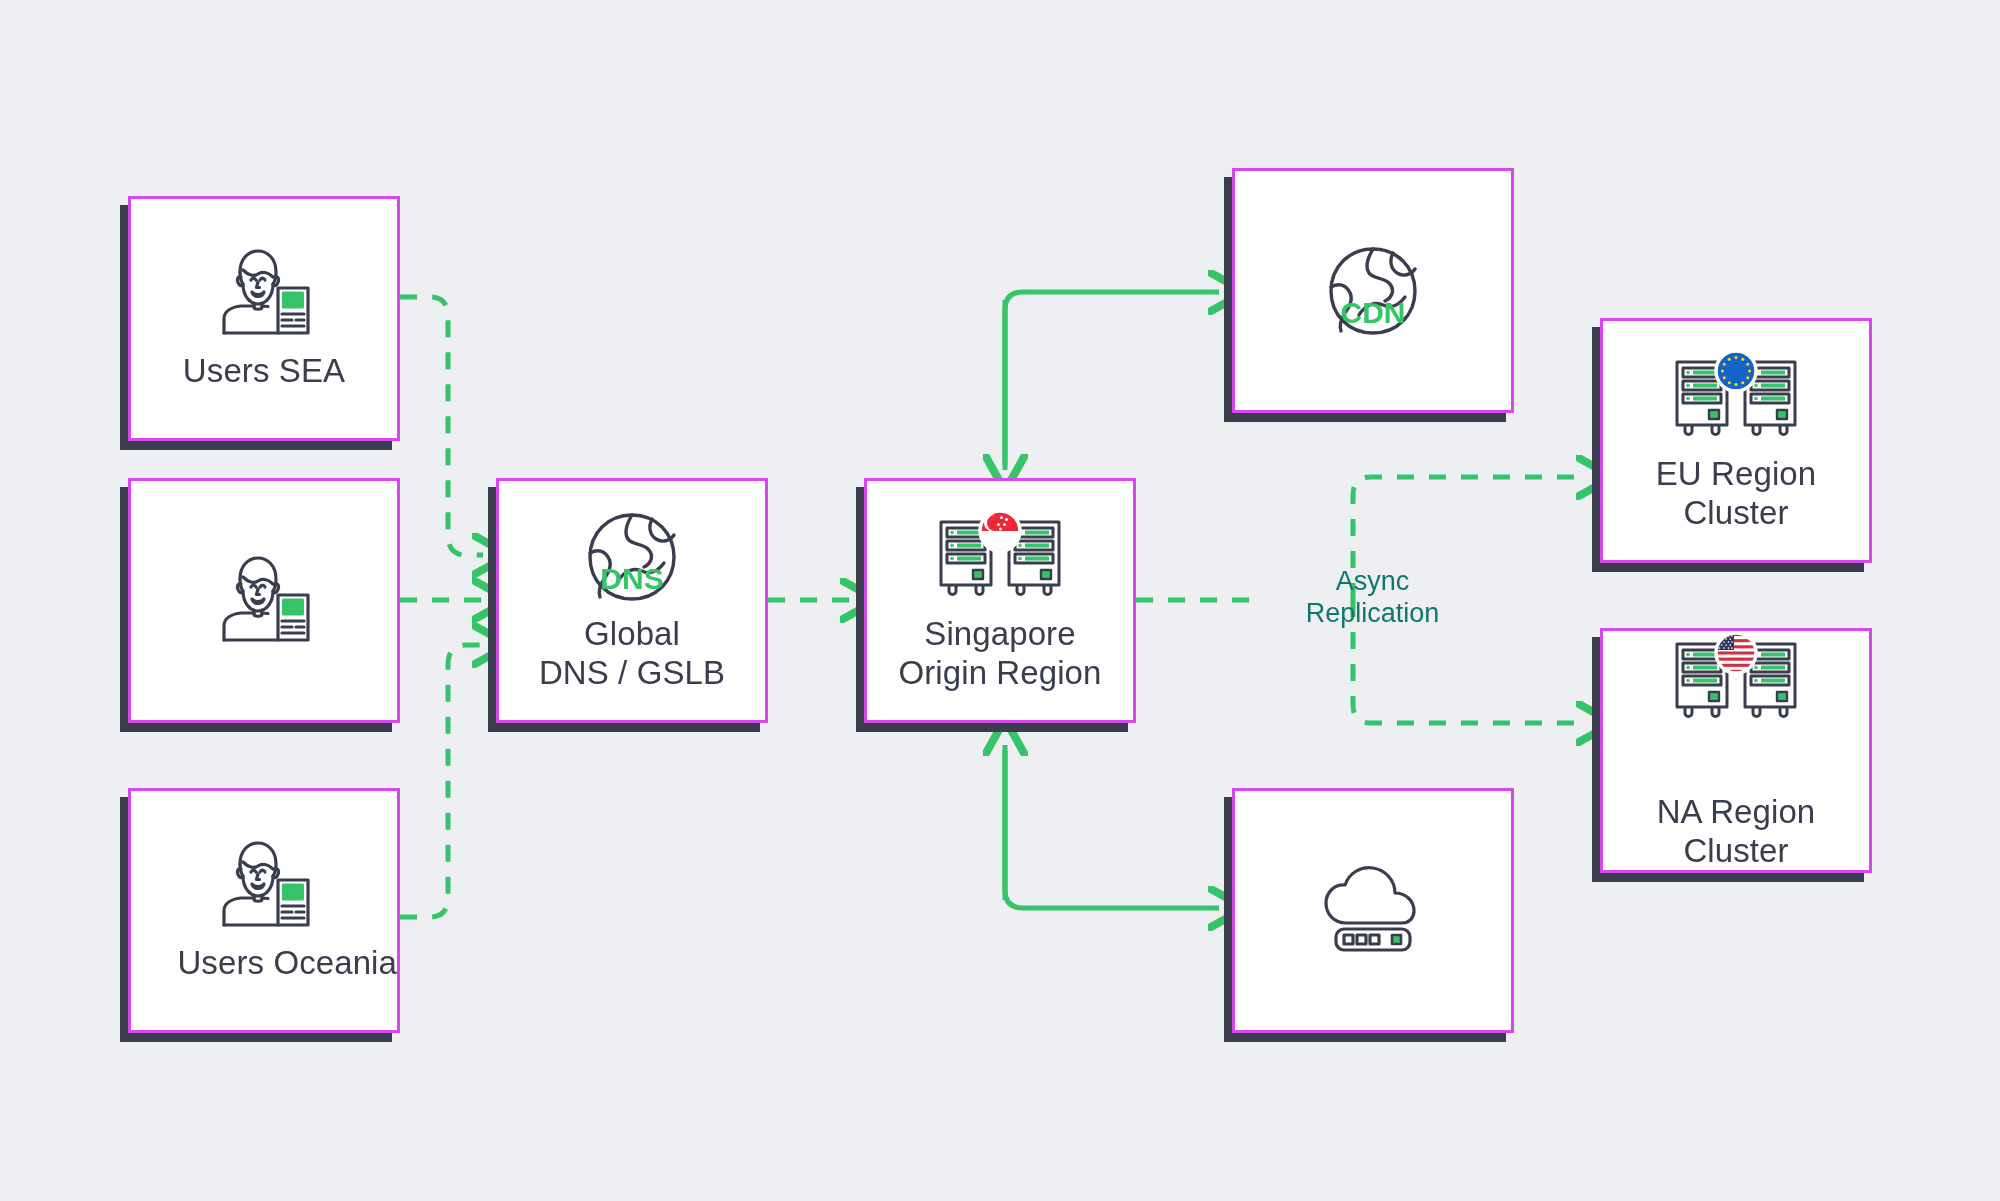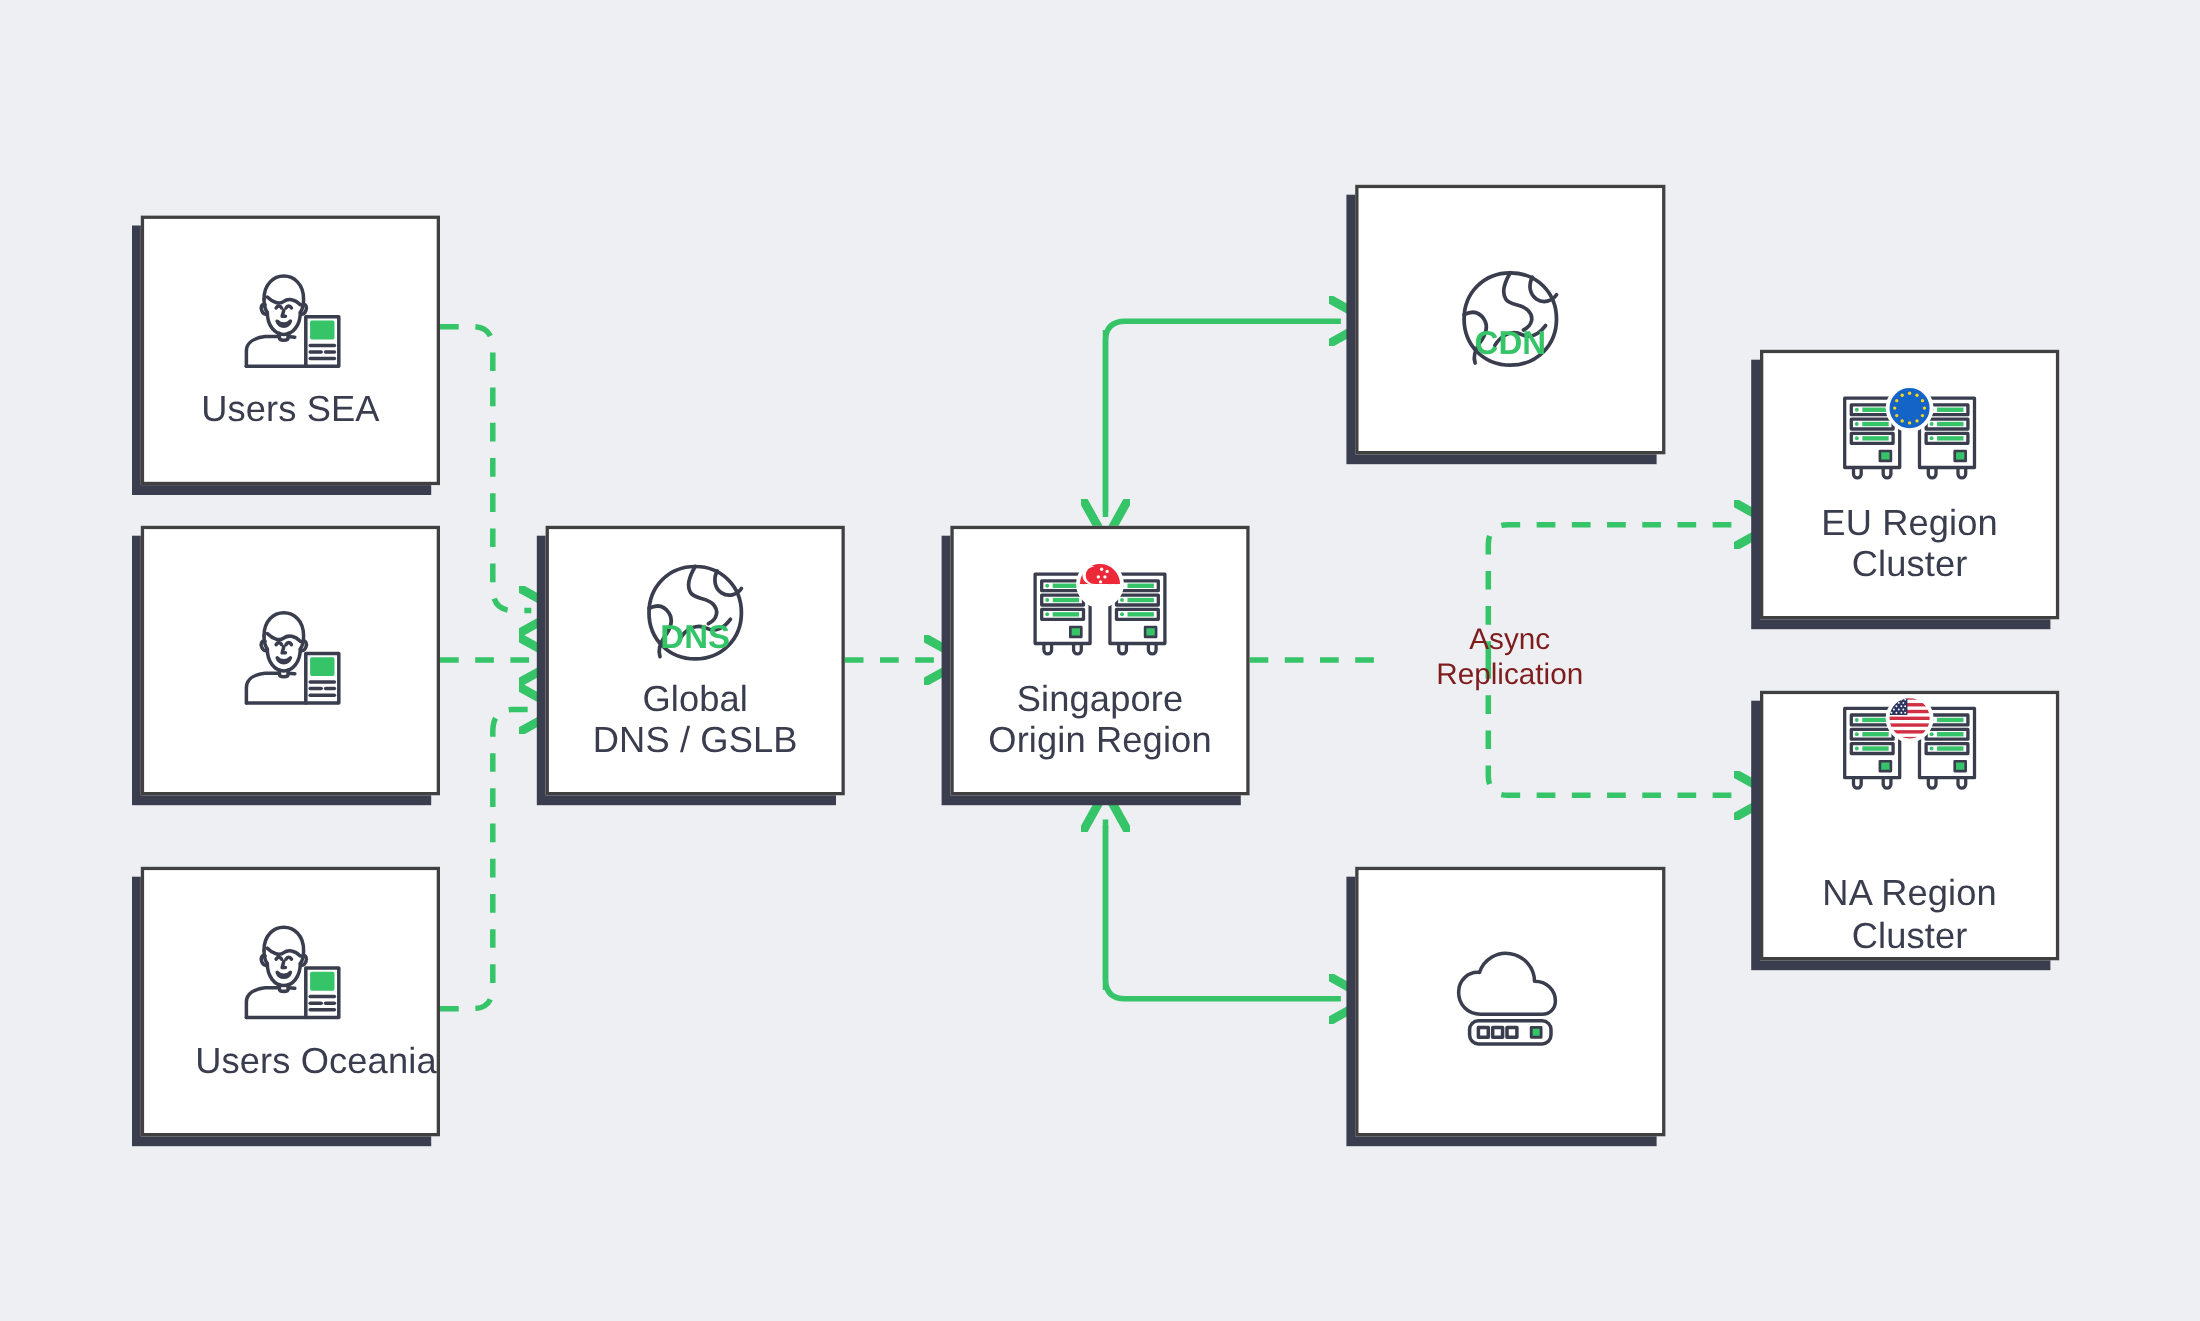--- a/index.html
+++ b/index.html
@@ -22,21 +22,21 @@
     position: absolute;
     left: 0;
     top: 0;
     width: 2000px;
     height: 1201px;
     pointer-events: none;
   }
   .node {
     position: absolute;
     background: #ffffff;
-    border: 3px solid #404040;
+    border: 3px solid #d946ef;
     box-shadow: -8px 9px 0 0 #3a3d4e;
     box-sizing: border-box;
     display: flex;
     flex-direction: column;
     align-items: center;
     justify-content: center;
   }
   .node-icon {
     display: block;
     margin: 0 auto;
@@ -46,21 +46,21 @@
     text-align: center;
     font-size: 33px;
     line-height: 1.16;
     letter-spacing: 0.1px;
     font-weight: 400;
     white-space: pre-line;
     margin-top: 10px;
   }
   .edge-label {
     position: absolute;
-    color: #7f1d1d;
+    color: #0f766e;
     font-size: 27px;
     line-height: 1.2;
     text-align: center;
     white-space: pre-line;
   }
   
   #node-users-sea       { left: 128px; top: 159px;  width: 272px; height: 245px; margin-top: 37px; }
   #node-users-north     { left: 128px; top: 478px;  width: 272px; height: 245px; }
   #node-users-oceania   { left: 128px; top: 788px;  width: 272px; height: 245px; align-items: flex-end; }
   #node-dns             { left: 496px; top: 478px;  width: 272px; height: 245px; }

